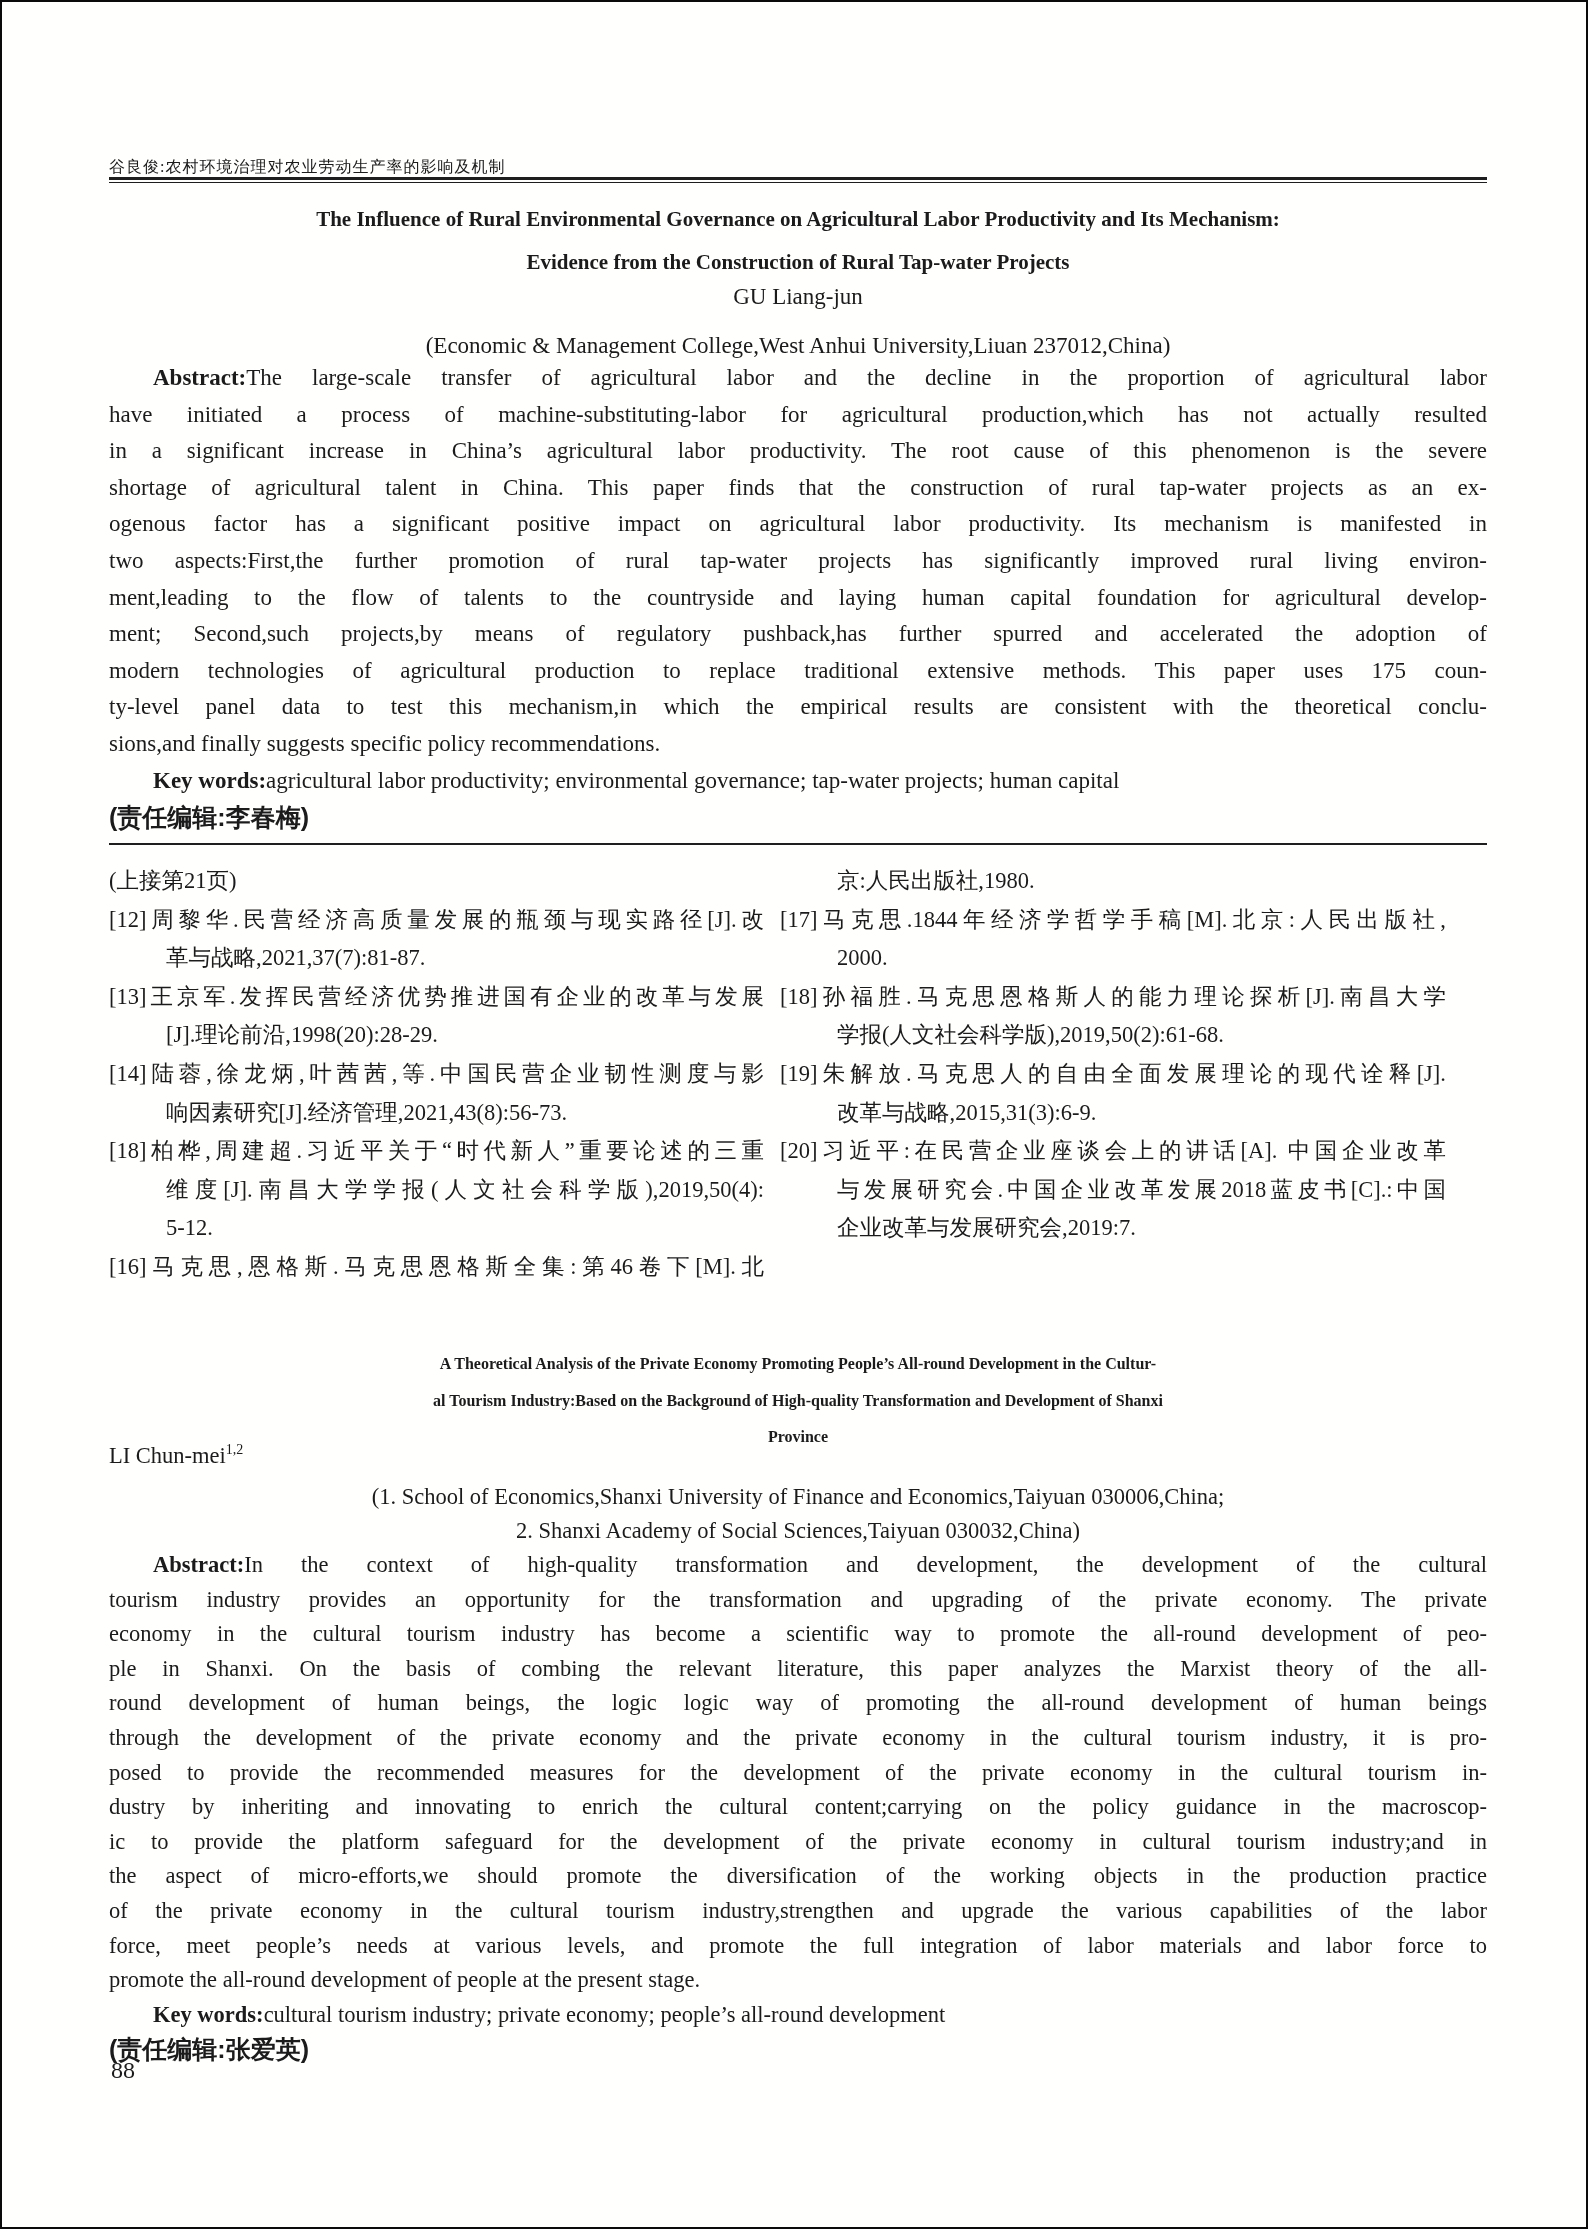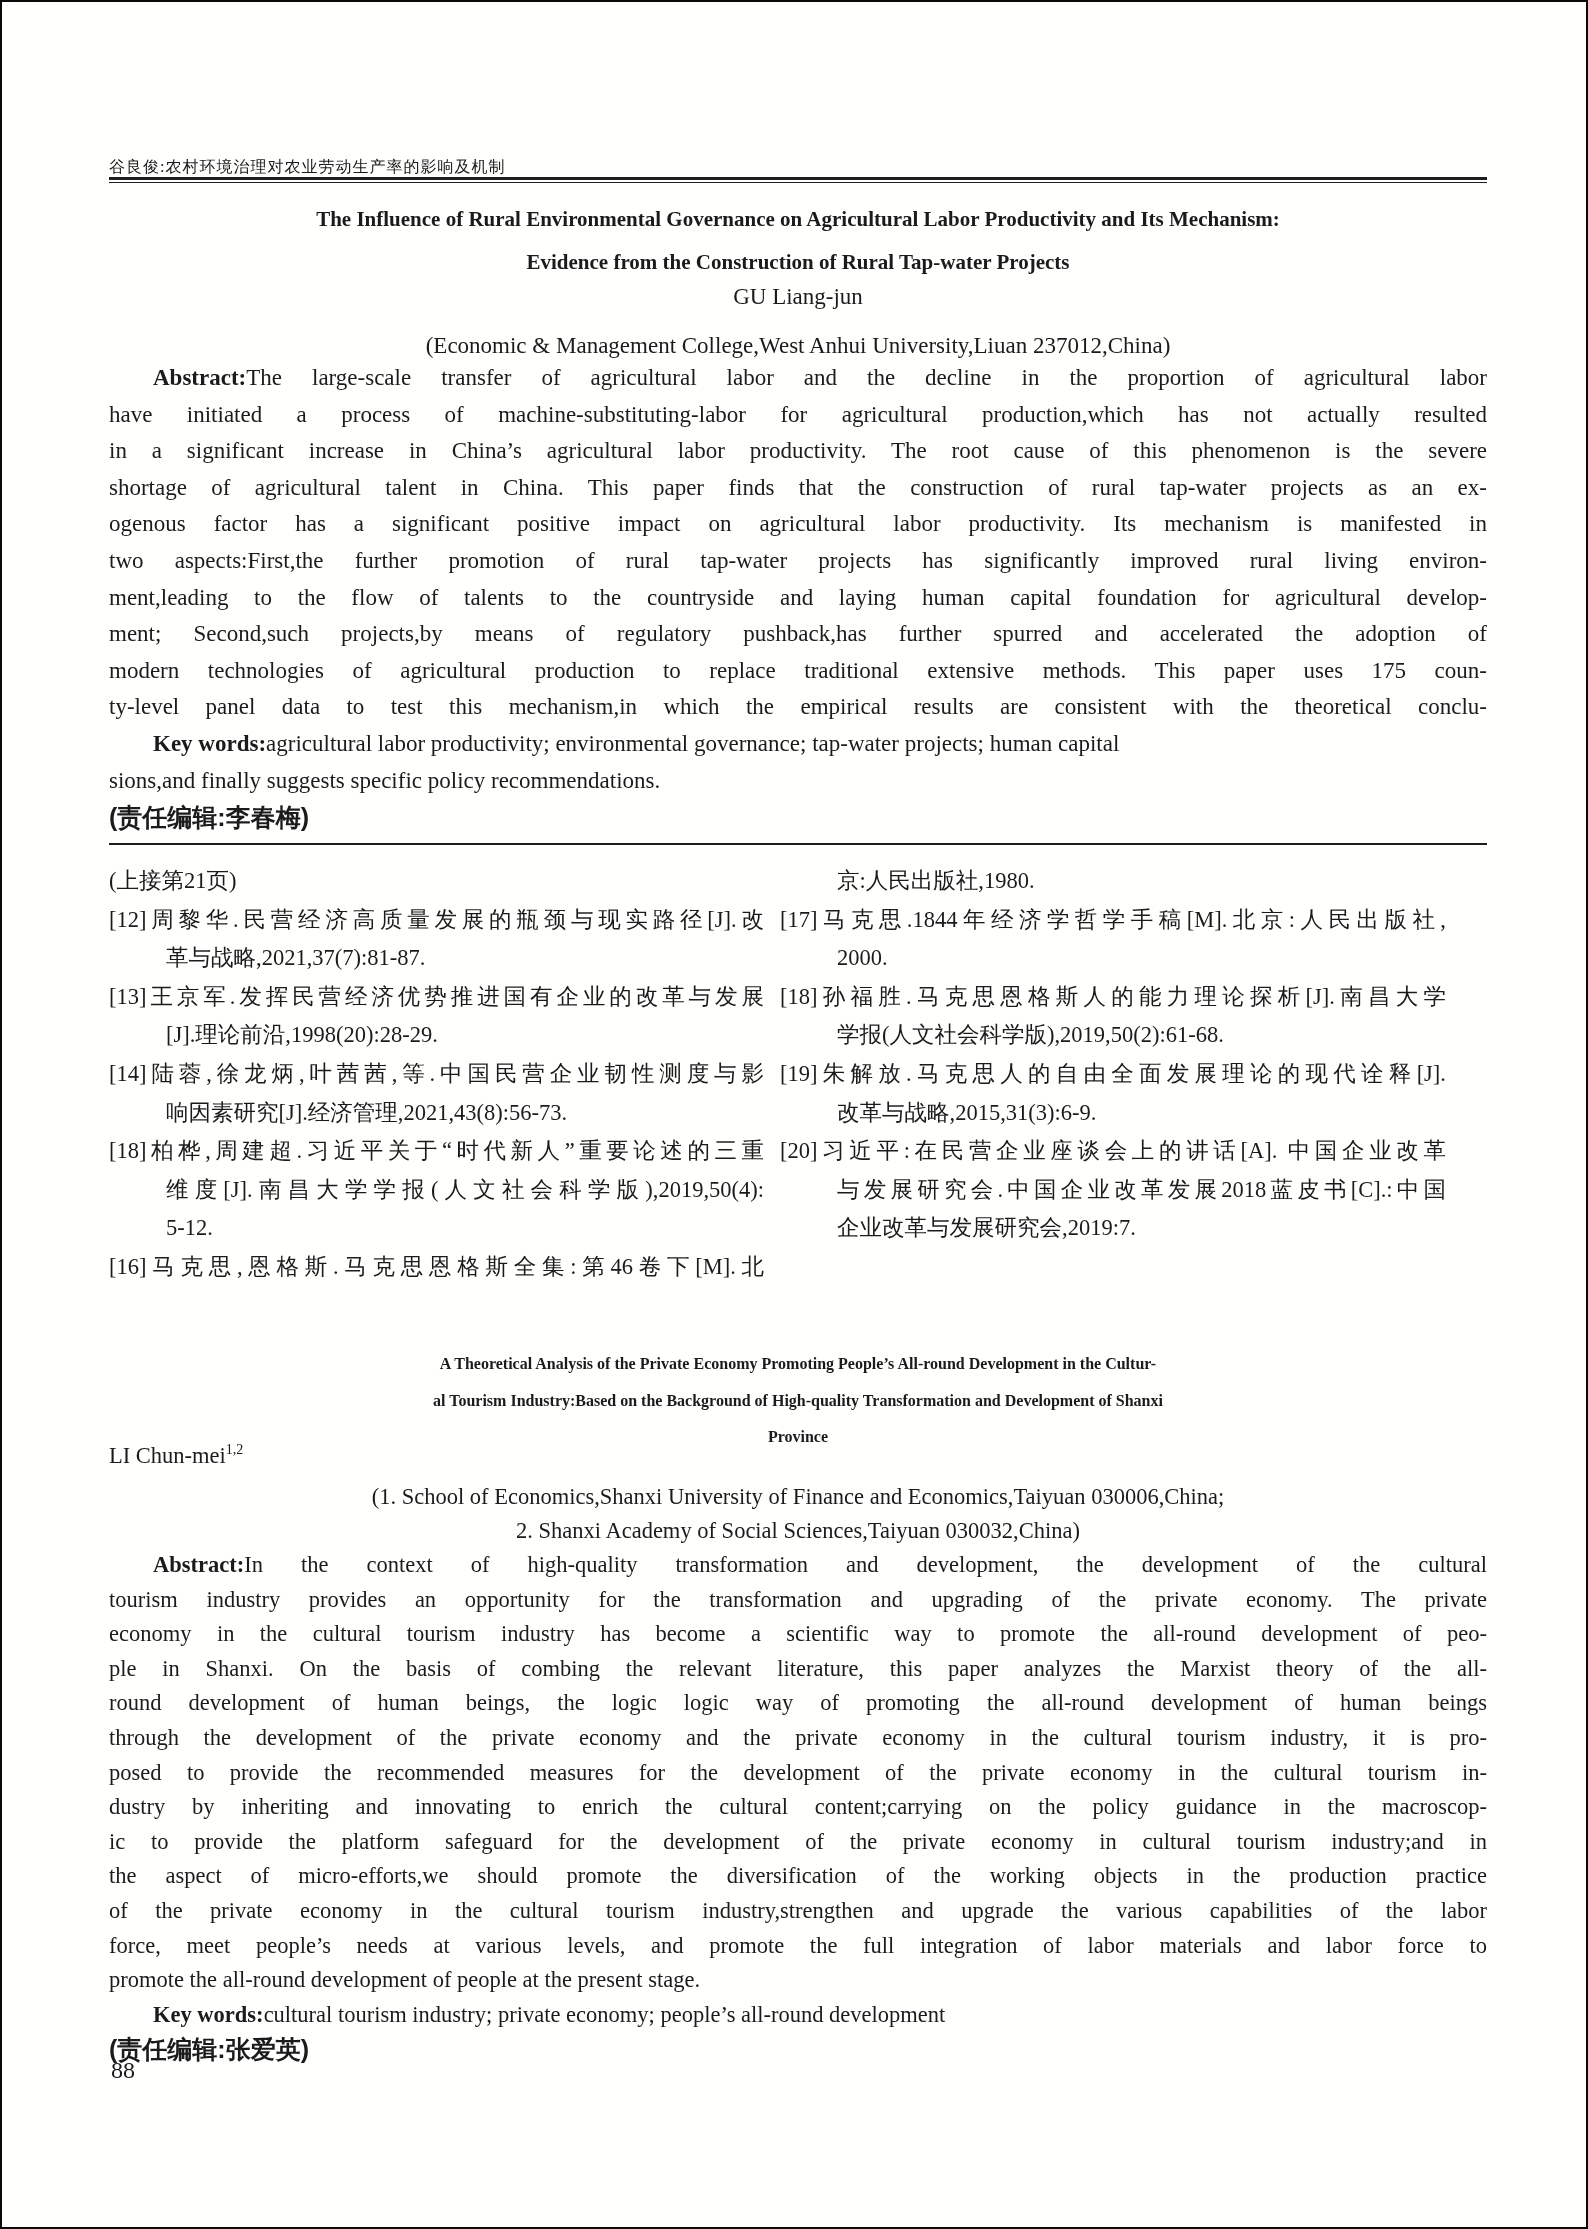--- a/index.html
+++ b/index.html
@@ -76,22 +76,22 @@
       <div class="jline indent1"><span class="blabel">Abstract:</span><span>The large-scale transfer of agricultural labor and the decline in the proportion of agricultural labor</span></div>
       <div class="jline">have initiated a process of machine-substituting-labor for agricultural production,which has not actually resulted</div>
       <div class="jline">in a significant increase in China’s agricultural labor productivity. The root cause of this phenomenon is the severe</div>
       <div class="jline">shortage of agricultural talent in China. This paper finds that the construction of rural tap-water projects as an ex-</div>
       <div class="jline">ogenous factor has a significant positive impact on agricultural labor productivity. Its mechanism is manifested in</div>
       <div class="jline">two aspects:First,the further promotion of rural tap-water projects has significantly improved rural living environ-</div>
       <div class="jline">ment,leading to the flow of talents to the countryside and laying human capital foundation for agricultural develop-</div>
       <div class="jline">ment; Second,such projects,by means of regulatory pushback,has further spurred and accelerated the adoption of</div>
       <div class="jline">modern technologies of agricultural production to replace traditional extensive methods. This paper uses 175 coun-</div>
       <div class="jline">ty-level panel data to test this mechanism,in which the empirical results are consistent with the theoretical conclu-</div>
+      <div class="line">sions,and finally suggests specific policy recommendations.</div>
       <div class="line indent1"><span class="blabel">Key words:</span><span>agricultural labor productivity; environmental governance; tap-water projects; human capital</span></div>
-      <div class="line">sions,and finally suggests specific policy recommendations.</div>
       <div class="editor-line">(责任编辑:李春梅)</div>
     </div>
 
     <div class="abs-block section-rule"></div>
 
     <div class="abs-block refs">
       <div class="ref-col ref-col-left">
         <div class="line">(上接第21页)</div>
         <div class="jline">[12]周黎华.民营经济高质量发展的瓶颈与现实路径[J].改</div>
         <div class="line rindent">革与战略,2021,37(7):81-87.</div>

